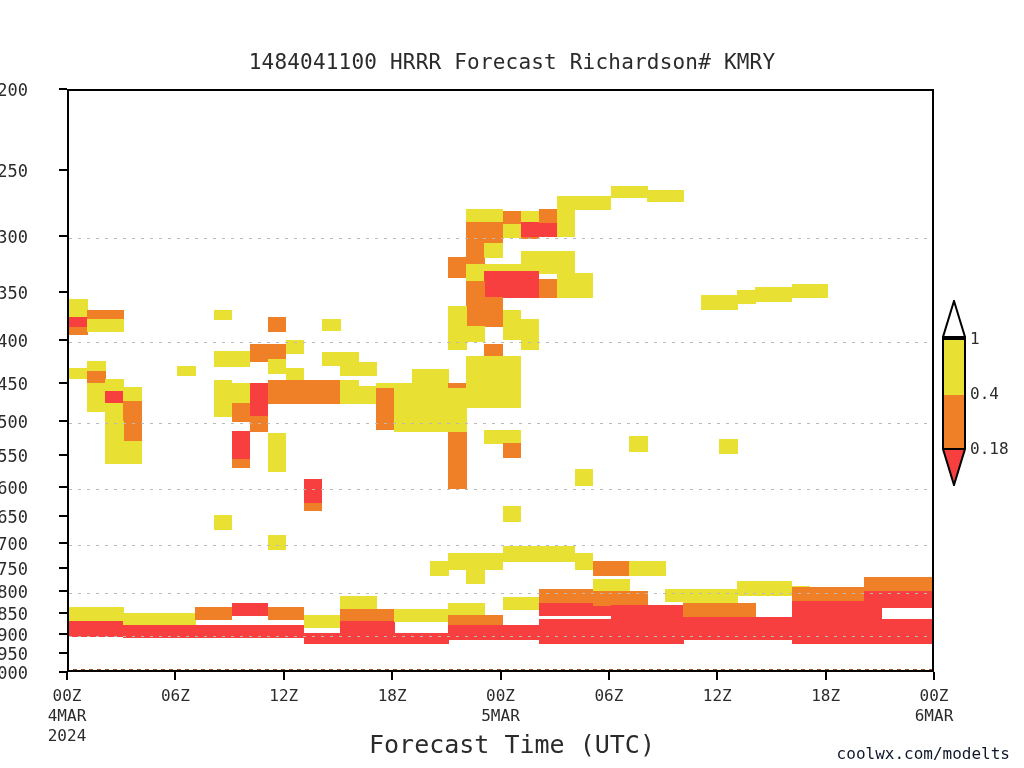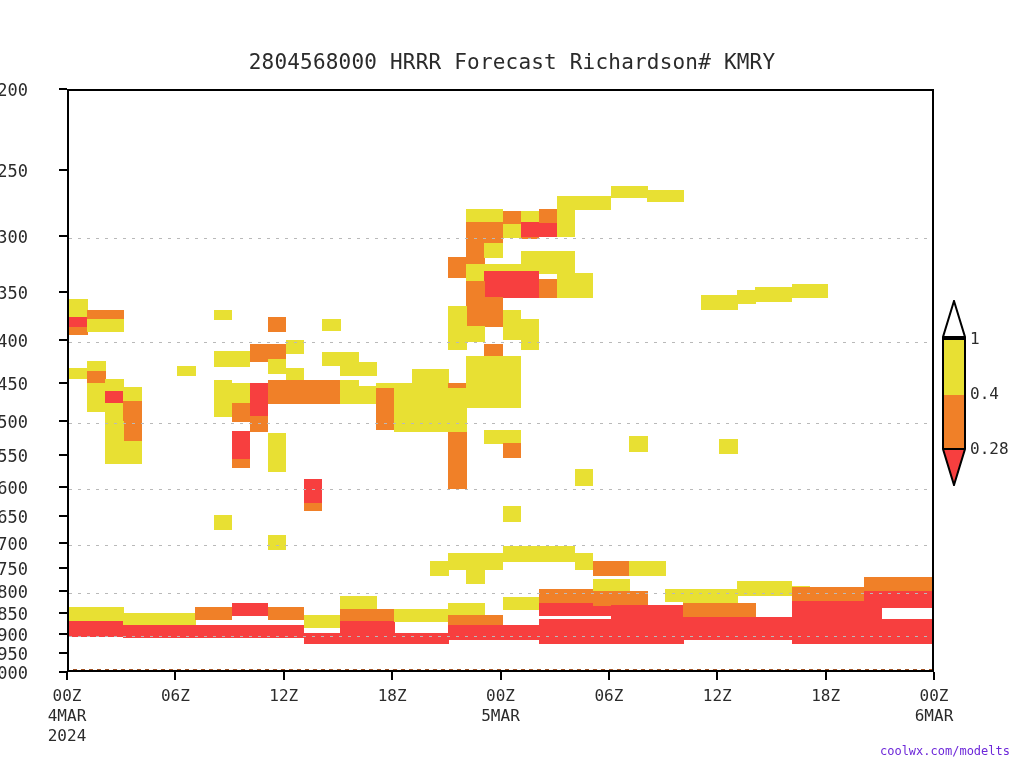--- a/index.html
+++ b/index.html
@@ -40,28 +40,28 @@
   
   #colorbar{position:absolute;left:942px;top:338px;width:24px;height:110px;
      border:2px solid #000;box-sizing:border-box;}
   .cb-seg{position:absolute;left:0;width:100%;}
   #cb-cap-top{position:absolute;left:942px;top:300px;width:24px;height:38px;}
   #cb-cap-bot{position:absolute;left:942px;top:448px;width:24px;height:38px;}
   .cb-label{position:absolute;font-size:16px;color:#2b2b2b;left:970px;
      transform:translateY(-9px);}
 
   #watermark{position:absolute;left:0;top:744px;width:1010px;text-align:right;
-     font-size:12px;color:#6d28d9;}
+     font-size:16px;color:#0f172a;}
 </style>
 </head>
 <body>
 
 <div id="root">
 
-  <div id="chart-title">2804568000 HRRR Forecast Richardson# KMRY</div>
+  <div id="chart-title">1484041100 HRRR Forecast Richardson# KMRY</div>
 
   <div id="plot-frame">
     <div id="plot-canvas">
         <div class="cell" style="left: 0px; width: 18.6625px; top: 208px; height: 18.6px; background: rgb(232, 224, 51);"></div>
         <div class="cell" style="left: 0px; width: 18.6625px; top: 226px; height: 10.6px; background: rgb(247, 63, 63);"></div>
         <div class="cell" style="left: 0px; width: 18.6625px; top: 236px; height: 7.6px; background: rgb(240, 128, 40);"></div>
         <div class="cell" style="left: 18.0625px; width: 36.725px; top: 219px; height: 9.6px; background: rgb(240, 128, 40);"></div>
         <div class="cell" style="left: 18.0625px; width: 36.725px; top: 228px; height: 12.6px; background: rgb(232, 224, 51);"></div>
         <div class="cell" style="left: 144.5px; width: 18.6625px; top: 219px; height: 9.6px; background: rgb(232, 224, 51);"></div>
         <div class="cell" style="left: 0px; width: 18.6625px; top: 277px; height: 10.6px; background: rgb(232, 224, 51);"></div>
@@ -265,32 +265,33 @@
       <div class="xtick-label" style="left: 608.875px; top: 686px;">06Z</div>
       <div class="xtick-mark" style="left: 716.25px;"></div>
       <div class="xtick-label" style="left: 717.25px; top: 686px;">12Z</div>
       <div class="xtick-mark" style="left: 824.625px;"></div>
       <div class="xtick-label" style="left: 825.625px; top: 686px;">18Z</div>
       <div class="xtick-mark" style="left: 933px;"></div>
       <div class="xtick-label" style="left: 934px; top: 686px;">00Z</div>
       <div class="xtick-sub" style="left: 934px; top: 706px;">6MAR</div>
     </div>
 
+  <div id="xaxis-title">Forecast Time (UTC)</div>
 
   <div id="cb-cap-top"><svg width="24" height="38" viewBox="0 0 24 38">
         <polygon points="12,1 23,37 1,37" fill="#FFFFFF" stroke="#000" stroke-width="2"></polygon>
       </svg></div>
   <div id="colorbar">
       <div class="cb-seg" style="top: 0px; height: 55px; background: rgb(232, 224, 51); border-bottom: 2px solid rgb(0, 0, 0);"></div>
       <div class="cb-seg" style="top: 55px; height: 55px; background: rgb(240, 128, 40);"></div>
     </div>
   <div id="cb-cap-bot"><svg width="24" height="38" viewBox="0 0 24 38">
         <polygon points="1,1 23,1 12,37" fill="#F73F3F" stroke="#000" stroke-width="2"></polygon>
       </svg></div>
   <div id="cb-labels">
       <div class="cb-label" style="top: 338px;">1</div>
       <div class="cb-label" style="top: 393px;">0.4</div>
-      <div class="cb-label" style="top: 448px;">0.28</div>
+      <div class="cb-label" style="top: 448px;">0.18</div>
     </div>
 
   <div id="watermark">coolwx.com/modelts</div>
 
 </div>
 
 </body></html>

